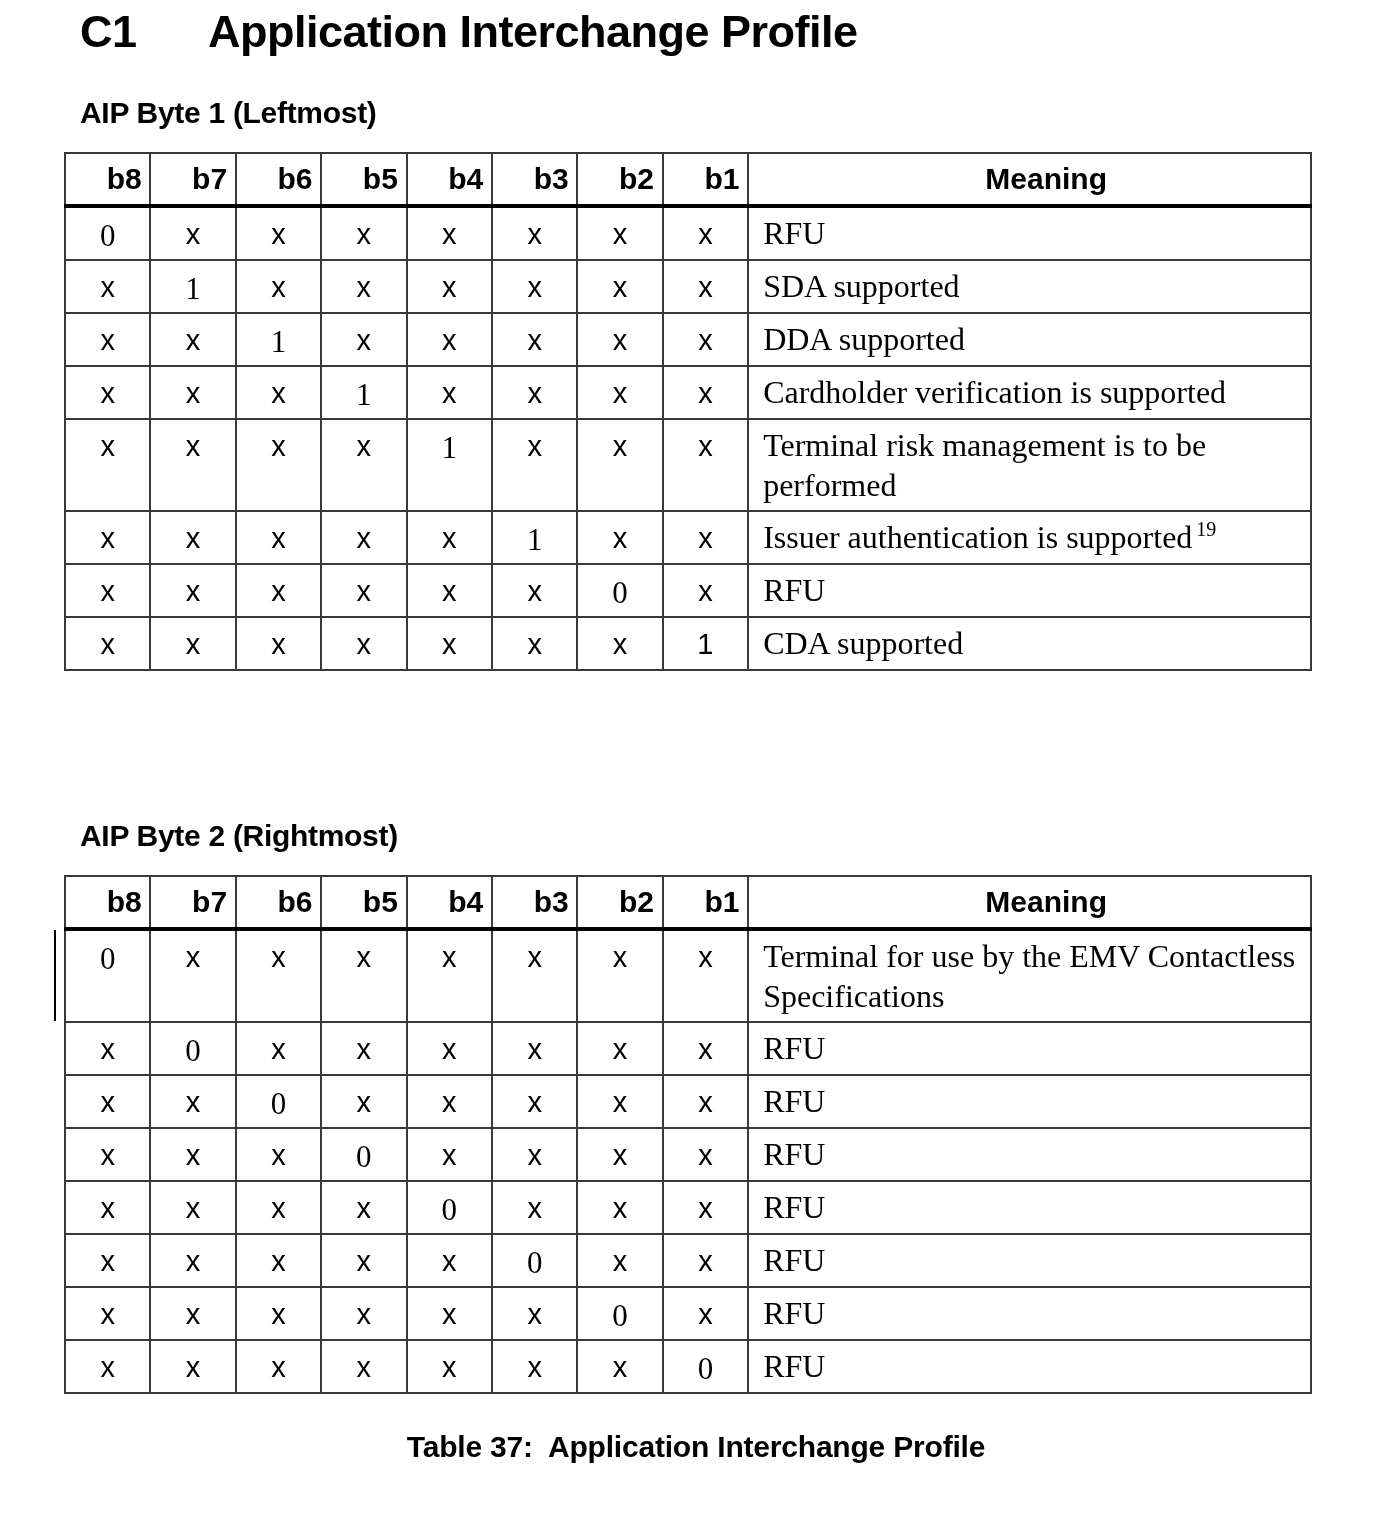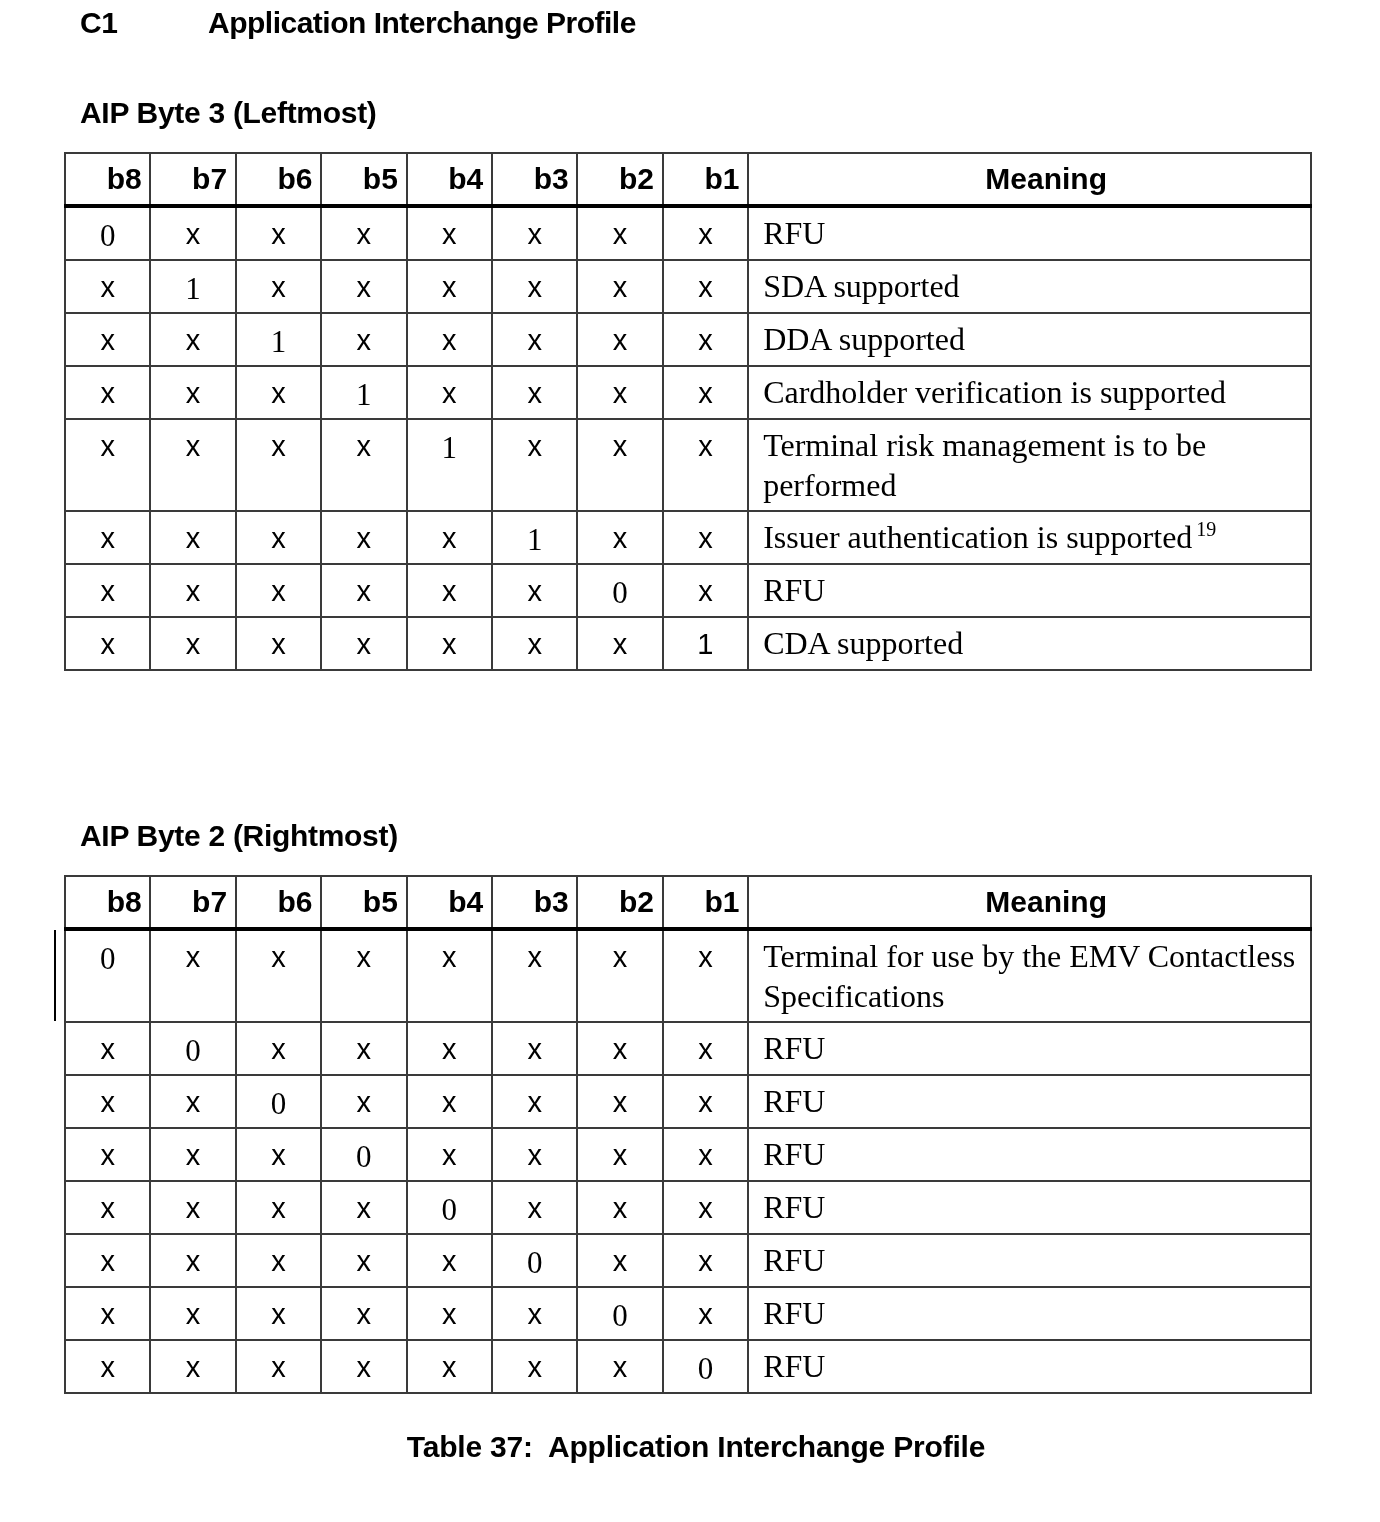--- a/index.html
+++ b/index.html
@@ -4,21 +4,21 @@
   <style>
     html, body { margin: 0; padding: 0; background: #ffffff; }
     body {
       width: 1380px; height: 1522px; position: relative; overflow: hidden;
       color: #000;
       font-family: "Liberation Sans", sans-serif;
     }
     .title {
       position: absolute; left: 80px; top: 6px;
       font-family: "Liberation Sans", sans-serif;
-      font-weight: bold; font-size: 30px; letter-spacing: -0.5px;
+      font-weight: bold; font-size: 45px; letter-spacing: -0.5px;
       white-space: nowrap;
     }
     .title .num { display: inline-block; width: 128px; }
     .subhead {
       position: absolute; left: 80px;
       font-weight: bold; font-size: 30px; letter-spacing: -0.3px;
       white-space: nowrap;
     }
     #sub1 { top: 96px; }
     #sub2 { top: 819px; text-align: center; }
@@ -72,21 +72,21 @@
       text-align: center;
       font-weight: bold; font-size: 30px; letter-spacing: -0.2px;
       white-space: pre;
     }
   </style>
 </head>
 <body>
 
 <div class="title"><span class="num">C1</span><span>Application Interchange Profile</span></div>
 
-<div class="subhead" id="sub1">AIP Byte 3 (Leftmost)</div>
+<div class="subhead" id="sub1">AIP Byte 1 (Leftmost)</div>
 
 <table class="aip" id="tbl1">
   <colgroup>
     <col class="bit">
       <col class="bit">
       <col class="bit">
       <col class="bit">
     <col class="bit">
       <col class="bit">
       <col class="bit">

